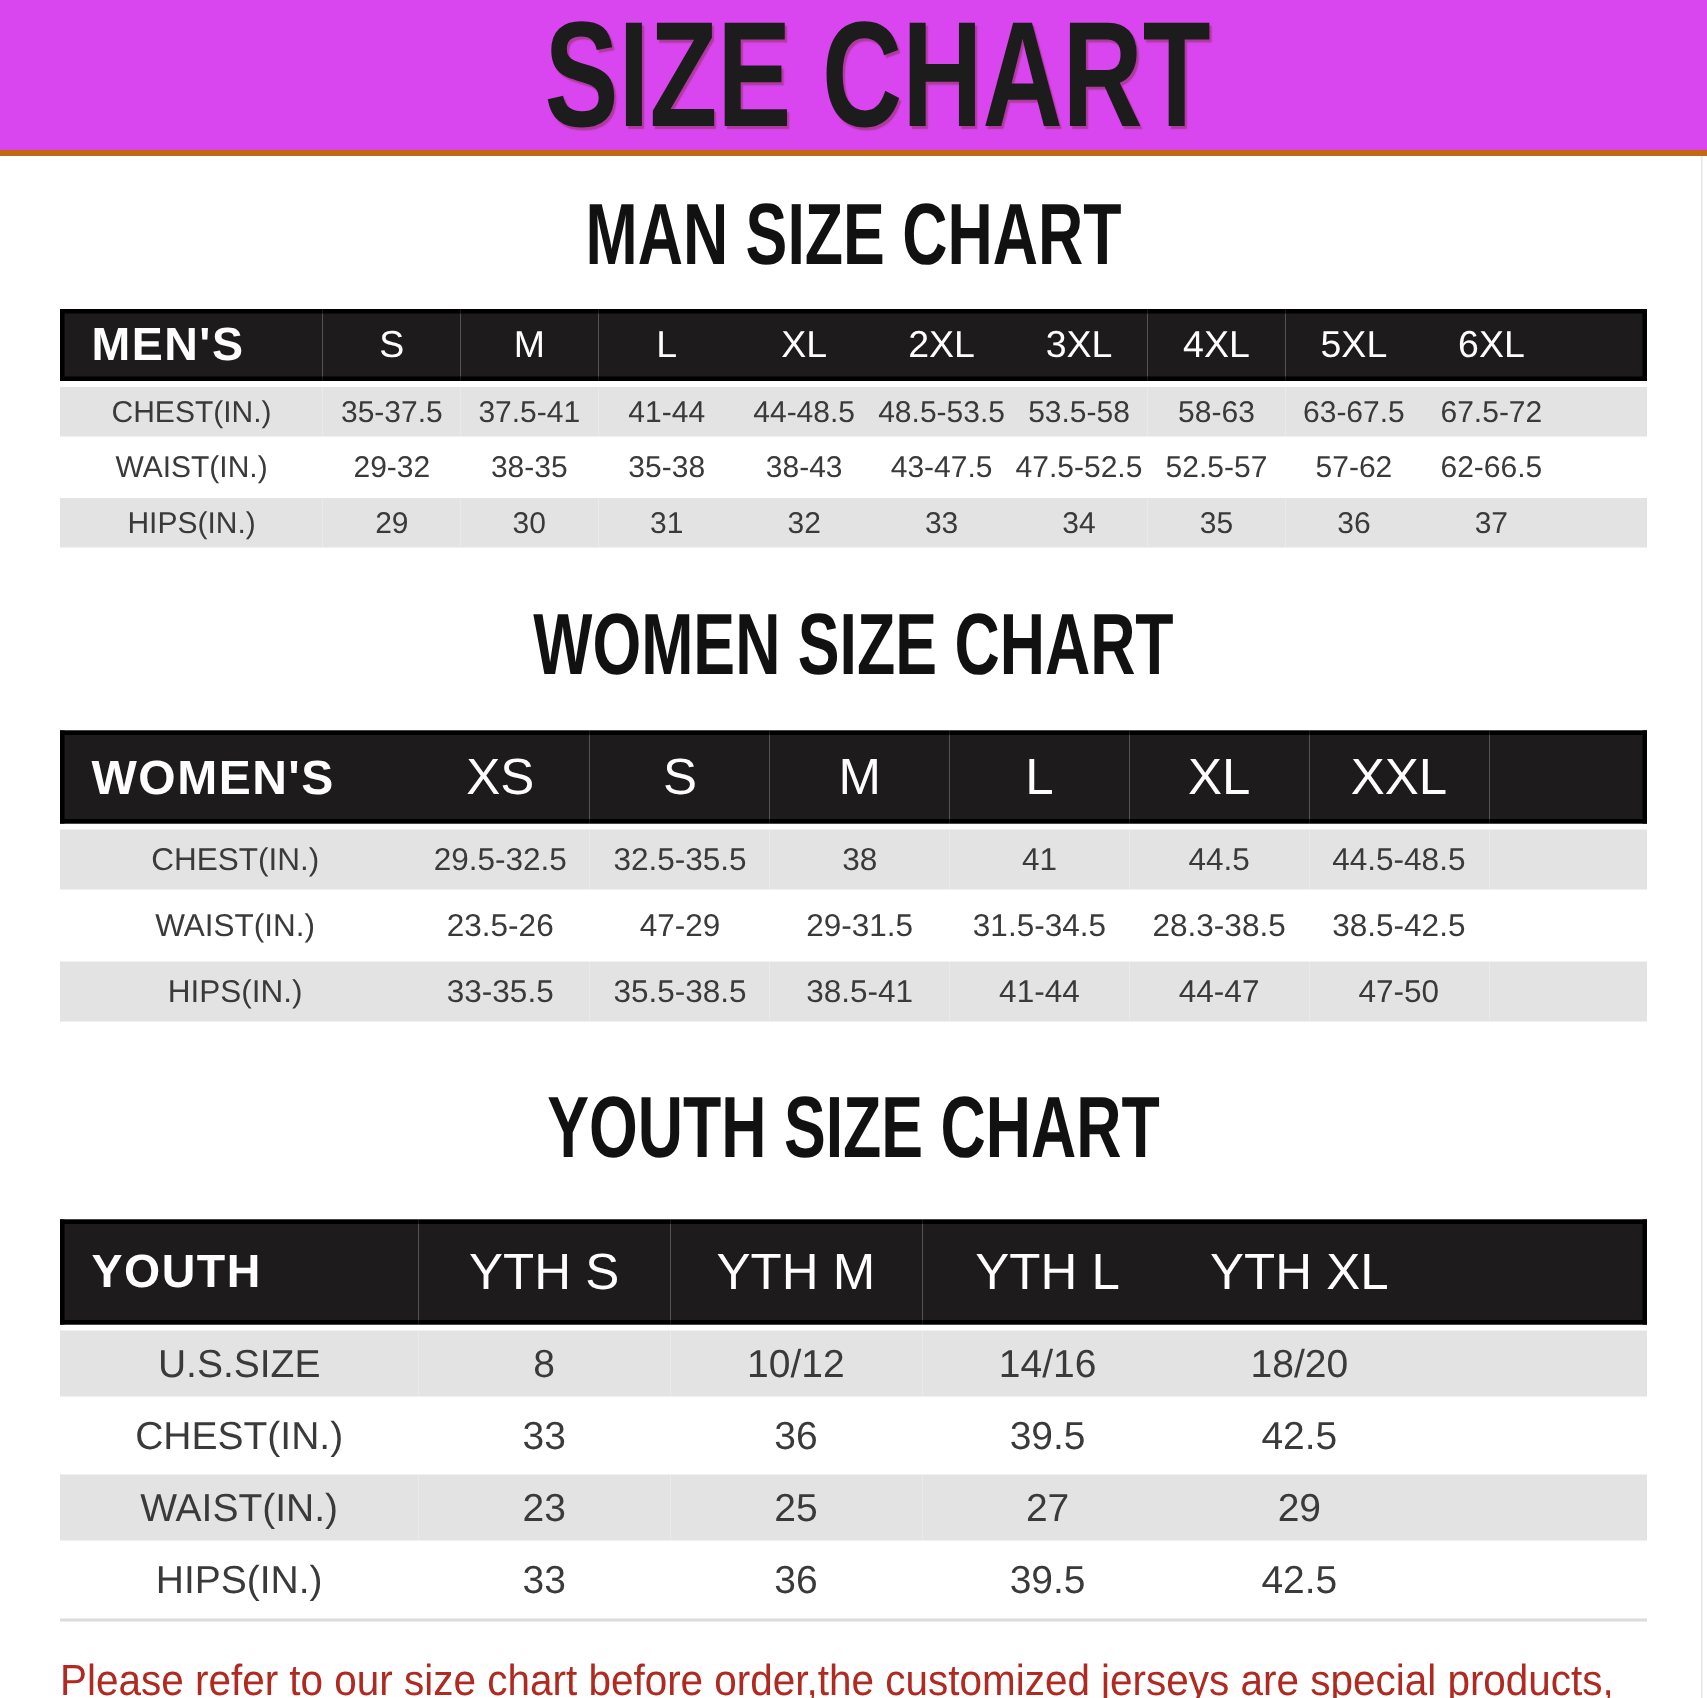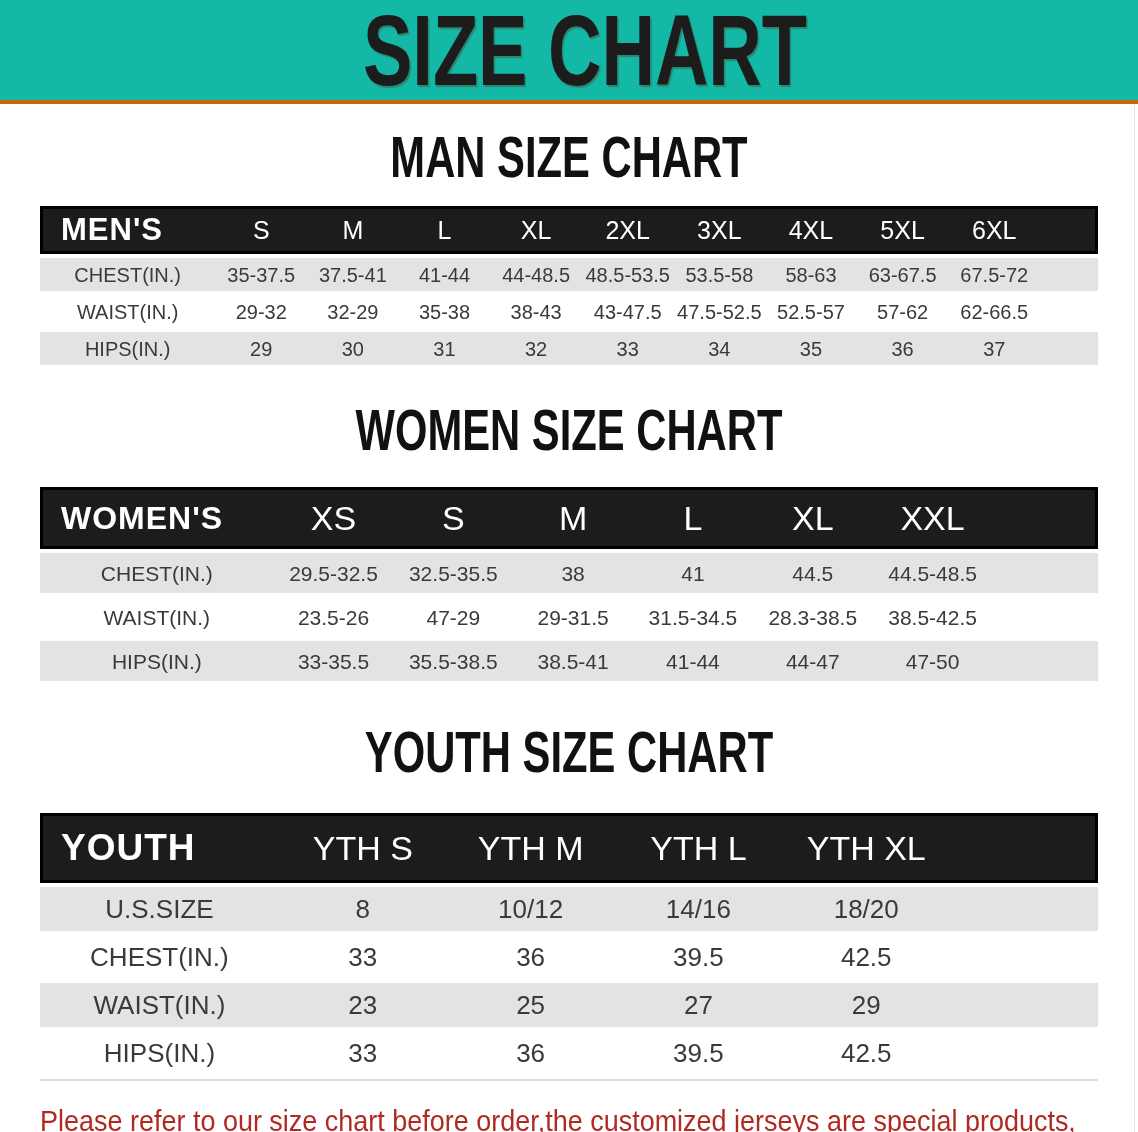--- a/index.html
+++ b/index.html
@@ -3,21 +3,21 @@
 <meta charset="utf-8">
 <style>
   html,body{margin:0;padding:0;}
   body{
     width:1138px;height:1132px;overflow:hidden;position:relative;
     background:#ffffff;
     font-family:"Liberation Sans", sans-serif;
   }
   
   .banner{
-    height:100px;background:#14b8a6;border-bottom:4px solid #C2690F;
+    height:100px;background:#d946ef;border-bottom:4px solid #C2690F;
     display:flex;align-items:center;justify-content:center;padding-left:32px;
   }
   .banner h1{
     margin:0;line-height:1;font-size:100px;font-weight:700;color:#1c1c1c;
     transform:scaleX(0.74);letter-spacing:0px;
     text-shadow:2px 2px 1px rgba(90,40,0,0.35);
     white-space:nowrap;
   }
   
   h2.sec-title{
@@ -52,21 +52,21 @@
   .tbl-men thead th:first-child{width:14.5%;font-size:31px;}
   .tbl-men thead th.sp{width:5%;}
   .tbl-men tbody td{height:31px;font-size:20px;}
   
   .tbl-women thead th{height:54px;font-size:34px;}
   .tbl-women thead th:first-child{width:20%;font-size:32px;}
   .tbl-women thead th.sp{width:9.5%;}
   .tbl-women tbody td{height:38px;font-size:21px;}
   
   .tbl-youth thead th{height:62px;font-size:34px;}
-  .tbl-youth thead th:first-child{width:20.5%;font-size:37px;}
+  .tbl-youth thead th:first-child{width:20.5%;font-size:31px;}
   .tbl-youth thead th.sp{width:13.5%;}
   .tbl-youth tbody td{height:42px;font-size:26px;}
   .tbl-youth{border-bottom:2px solid #dcdcdc;}
   
   .notice{margin:18px 0 0 40px;color:#B02A22;}
   .notice .line{
     font-size:29px;line-height:44px;white-space:nowrap;
     transform:scaleX(0.93);transform-origin:left center;
   }
   
@@ -109,21 +109,21 @@
             <td>48.5-53.5</td>
             <td>53.5-58</td>
             <td>58-63</td>
             <td>63-67.5</td>
             <td>67.5-72</td>
             <td class="sp"></td>
           </tr>
           <tr>
             <td>WAIST(IN.)</td>
             <td>29-32</td>
-            <td>32-29</td>
+            <td>38-35</td>
             <td>35-38</td>
             <td>38-43</td>
             <td>43-47.5</td>
             <td>47.5-52.5</td>
             <td>52.5-57</td>
             <td>57-62</td>
             <td>62-66.5</td>
             <td class="sp"></td>
           </tr>
           <tr>

